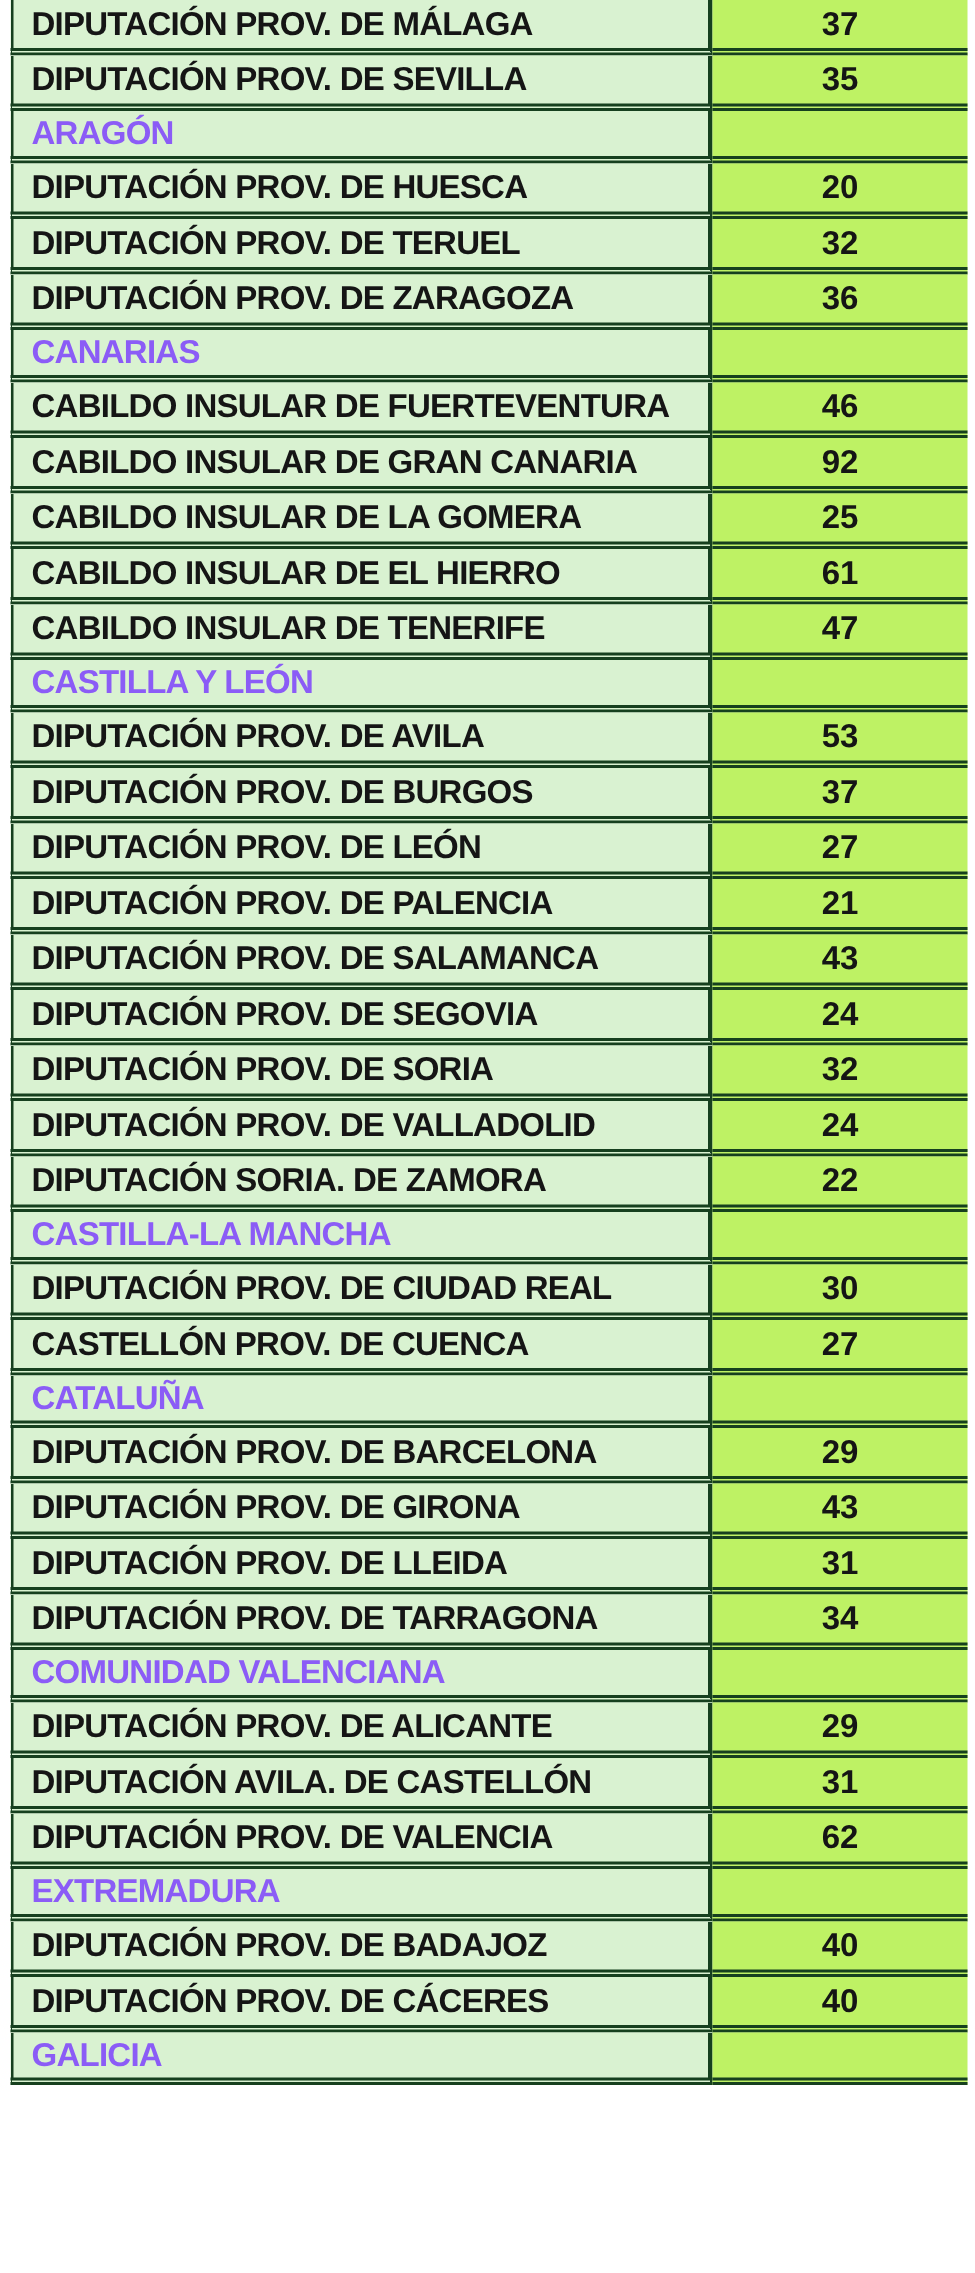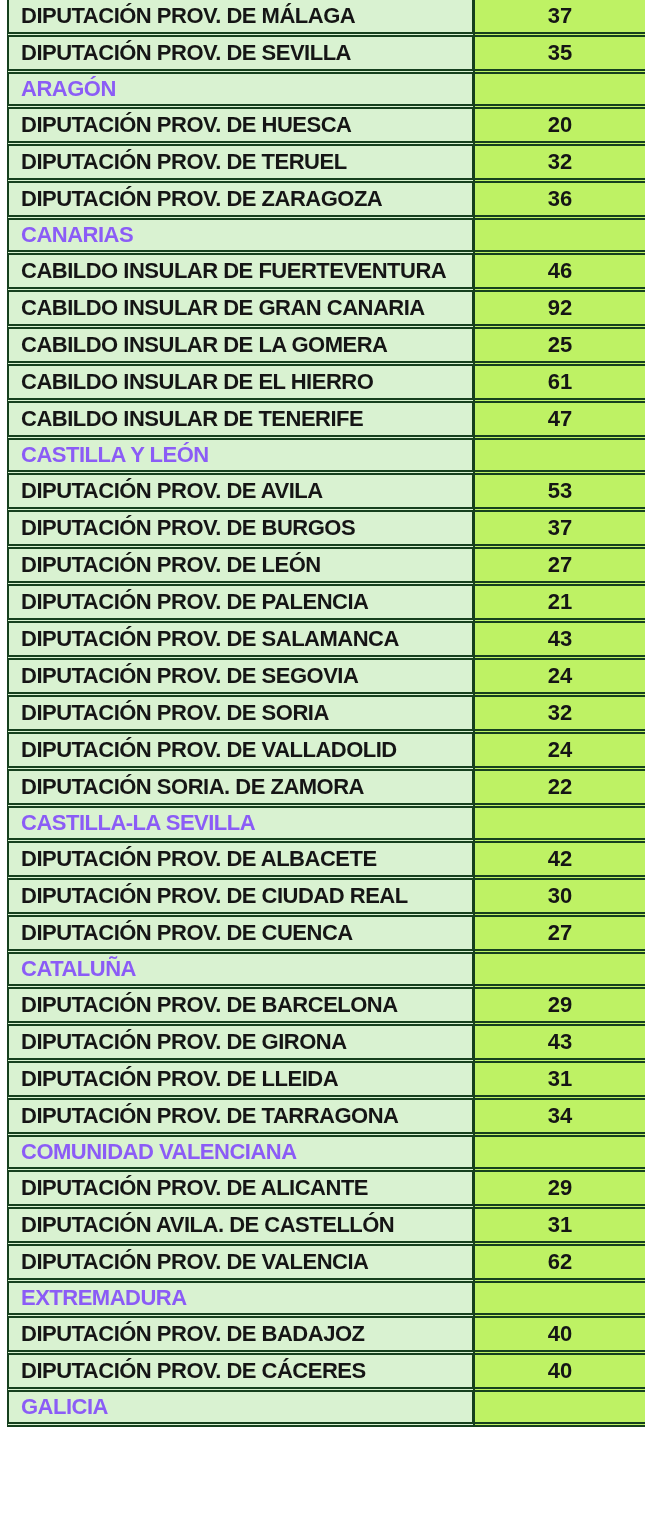--- a/index.html
+++ b/index.html
@@ -140,33 +140,29 @@
         </tr>
         <tr class="entity-row">
           <td class="name">DIPUTACIÓN PROV. DE VALLADOLID</td>
           <td class="val">24</td>
         </tr>
         <tr class="entity-row">
           <td class="name">DIPUTACIÓN SORIA. DE ZAMORA</td>
           <td class="val">22</td>
         </tr>
         <tr class="region-row">
-          <td class="name">CASTILLA-LA SEVILLA</td>
-          <td class="val"></td>
-        </tr>
-        <tr class="entity-row">
-          <td class="name">DIPUTACIÓN PROV. DE ALBACETE</td>
-          <td class="val">42</td>
+          <td class="name">CASTILLA-LA MANCHA</td>
+          <td class="val"></td>
         </tr>
         <tr class="entity-row">
           <td class="name">DIPUTACIÓN PROV. DE CIUDAD REAL</td>
           <td class="val">30</td>
         </tr>
         <tr class="entity-row">
-          <td class="name">DIPUTACIÓN PROV. DE CUENCA</td>
+          <td class="name">CASTELLÓN PROV. DE CUENCA</td>
           <td class="val">27</td>
         </tr>
         <tr class="region-row">
           <td class="name">CATALUÑA</td>
           <td class="val"></td>
         </tr>
         <tr class="entity-row">
           <td class="name">DIPUTACIÓN PROV. DE BARCELONA</td>
           <td class="val">29</td>
         </tr>

